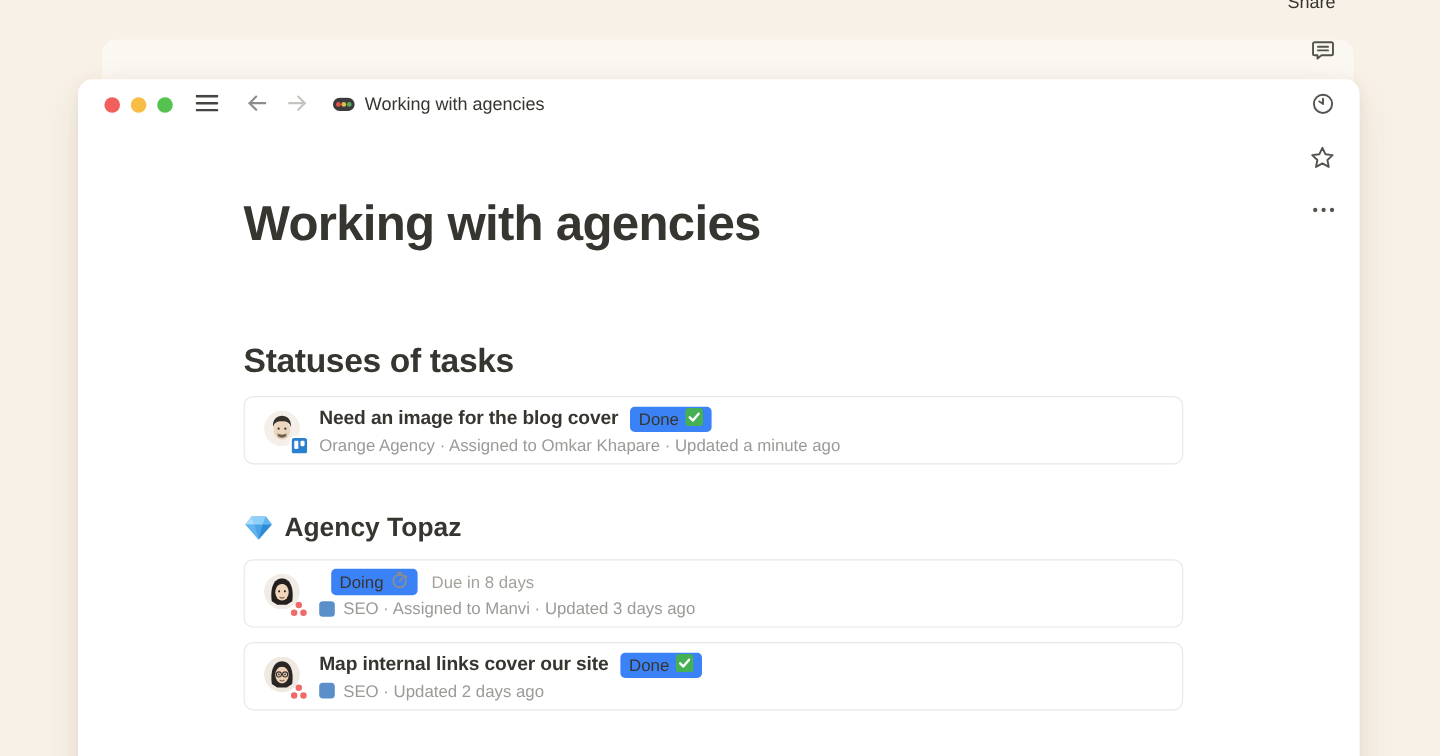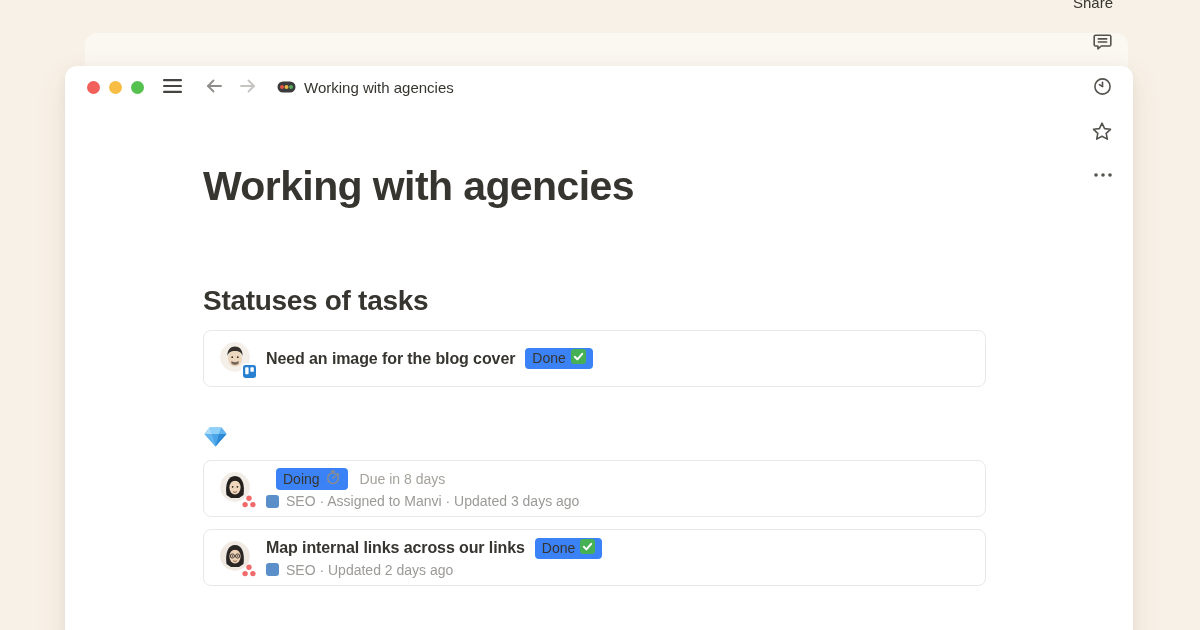--- a/index.html
+++ b/index.html
@@ -212,34 +212,38 @@
           <span class="status-pill">
             <span>Done</span>
             <span>
               <svg width="15" height="15" viewBox="0 0 15 15">
                   <rect width="15" height="15" rx="3" fill="#45b154"></rect>
                   <path d="M3.8 7.8 L6.4 10.4 L11.2 4.8" stroke="#fff" stroke-width="2" fill="none" stroke-linecap="round" stroke-linejoin="round"></path>
                 </svg>
             </span>
           </span>
         </div>
+        <div class="task-meta">
+          <span>Orange Agency · Assigned to Omkar Khapare · Updated a minute ago</span>
+        </div>
       </div>
     </div>
 
     <div class="group-heading later">
       <span class="emoji">
         <svg width="25" height="22" viewBox="0 0 25 22">
             <polygon points="6.5,1.5 18.5,1.5 23.5,8 12.5,20.5 1.5,8" fill="#4ca4e8"></polygon>
             <polygon points="6.5,1.5 18.5,1.5 16,8 9,8" fill="#8fd0fa"></polygon>
             <polygon points="1.5,8 9,8 12.5,20.5" fill="#63b5f0"></polygon>
             <polygon points="23.5,8 16,8 12.5,20.5" fill="#2f8ad6"></polygon>
             <polygon points="6.5,1.5 9,8 1.5,8" fill="#aadcfc"></polygon>
             <polygon points="18.5,1.5 23.5,8 16,8" fill="#63b5f0"></polygon>
           </svg>
       </span>
+      <span>Agency Topaz</span>
     </div>
 
     <div class="card">
       <div class="avatar-wrap">
         <span class="avatar">
           <svg width="30" height="30" viewBox="0 0 30 30">
               <circle cx="15" cy="15" r="15" fill="#f1ece5"></circle>
               <path d="M6.5 23 C5 13 7.5 4 15 4 C22.5 4 25 13 23.5 23 L19 26 L11 26 Z" fill="#23201d"></path>
               <ellipse cx="15" cy="15.5" rx="5.6" ry="7" fill="#f0d6bd"></ellipse>
               <path d="M9.5 12 C10.5 7.5 19.5 7.5 20.5 12 L20.5 9 C19 5.5 11 5.5 9.5 9 Z" fill="#23201d"></path>
@@ -298,21 +302,21 @@
         <span class="app-badge">
           <svg width="14" height="13" viewBox="0 0 14 13">
               <circle cx="7" cy="3.2" r="2.7" fill="#f06a6a"></circle>
               <circle cx="3.1" cy="9.6" r="2.7" fill="#f06a6a"></circle>
               <circle cx="10.9" cy="9.6" r="2.7" fill="#f06a6a"></circle>
             </svg>
         </span>
       </div>
       <div class="task-text">
         <div class="task-title-row">
-          <span class="task-title">Map internal links across our links</span>
+          <span class="task-title">Map internal links cover our site</span>
           <span class="status-pill">
             <span>Done</span>
             <span>
               <svg width="15" height="15" viewBox="0 0 15 15">
                   <rect width="15" height="15" rx="3" fill="#45b154"></rect>
                   <path d="M3.8 7.8 L6.4 10.4 L11.2 4.8" stroke="#fff" stroke-width="2" fill="none" stroke-linecap="round" stroke-linejoin="round"></path>
                 </svg>
             </span>
           </span>
         </div>

